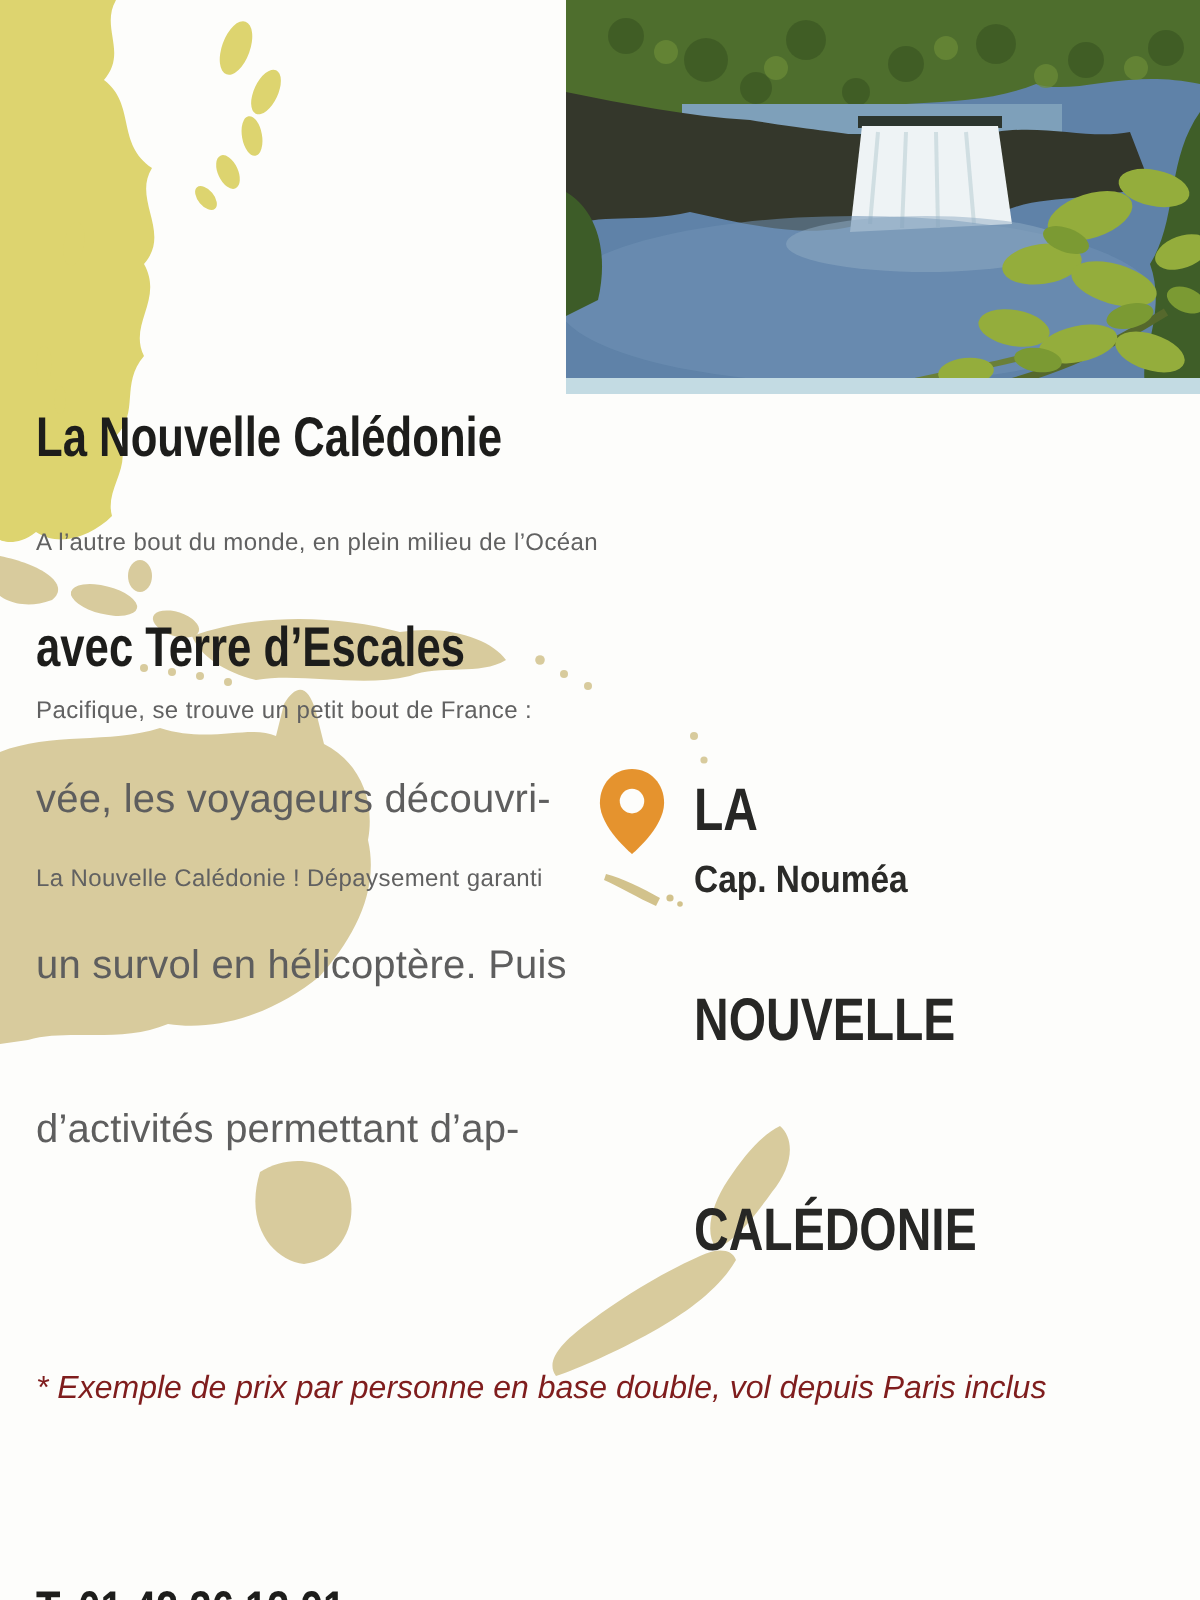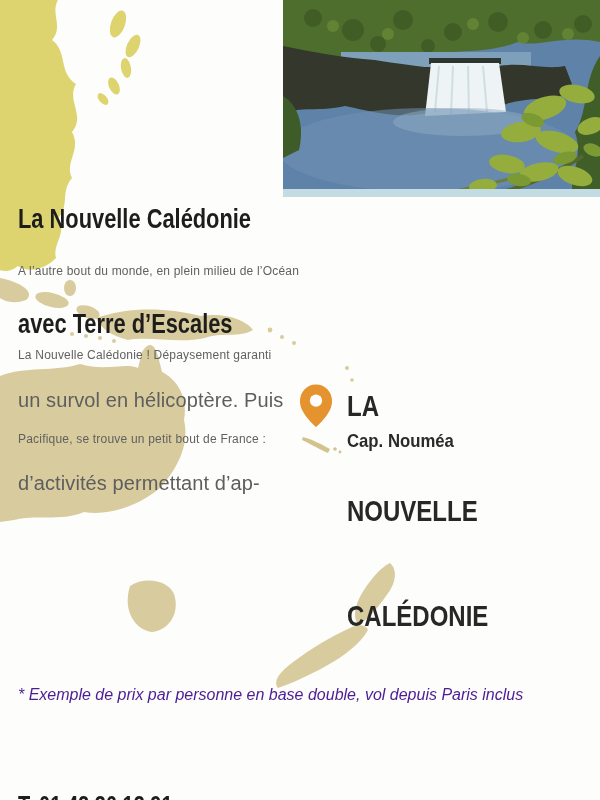--- a/index.html
+++ b/index.html
@@ -16,21 +16,21 @@
   }
   .intro{
     left:18px;top:201px;font-size:12px;line-height:28px;color:#616161;
     white-space:pre;letter-spacing:0.2px;
   }
   .bodytext{
     left:18px;top:332px;font-size:20px;line-height:27.5px;color:#5e5e5e;
     white-space:pre;letter-spacing:0.1px;
   }
   .footnote{
-    left:18px;top:686px;font-size:16px;font-style:italic;color:#4c1d95;white-space:pre;
+    left:18px;top:686px;font-size:16px;font-style:italic;color:#7f1d1d;white-space:pre;
   }
   .callout{
     left:347px;top:318px;font-size:30px;font-weight:bold;line-height:35px;
     color:#272725;transform:scaleX(0.8);transform-origin:0 0;white-space:pre;
   }
   .capital{
     left:347px;top:430px;font-size:19px;font-weight:bold;color:#2a2a28;
     transform:scaleX(0.88);transform-origin:0 0;white-space:pre;
   }
   .pin{position:absolute;left:299px;top:383px;width:34px;height:54px;z-index:5;}
@@ -150,41 +150,42 @@
     <rect x="0" y="189" width="317" height="8" fill="#c3dbe3"></rect>
   </svg>
 
   <div class="txt title">
     <div>La Nouvelle Calédonie</div>
     <div>avec Terre d’Escales</div>
   </div>
 
   <div class="txt intro">
     <div>A l’autre bout du monde, en plein milieu de l’Océan</div>
+    <div>Pacifique, se trouve un petit bout de France :</div>
     <div>La Nouvelle Calédonie ! Dépaysement garanti</div>
-    <div>Pacifique, se trouve un petit bout de France :</div>
   </div>
 
   <svg class="pin" viewBox="0 0 36 56">
     <path d="M18,1 C8,1 1,9 1,19 C1,32 18,46 18,46 C18,46 35,32 35,19 C35,9 28,1 18,1 Z" fill="#e5932e"></path>
     <circle cx="18" cy="18" r="6.5" fill="#fdfdfb"></circle>
   </svg>
   <svg class="nc-islands" viewBox="0 0 46 22">
     <path d="M2,3 C10,5 20,10 29,15 L27,19 C18,15 8,9 1,6 Z" fill="#d2c28c"></path>
     <circle cx="34" cy="15" r="1.8" fill="#d2c28c"></circle>
     <circle cx="39" cy="18" r="1.4" fill="#d2c28c"></circle>
   </svg>
   <div class="txt callout">
     <div>LA</div>
     <div>NOUVELLE</div>
     <div>CALÉDONIE</div>
   </div>
   <div class="txt capital">Cap. Nouméa</div>
 
   <div class="txt bodytext">
+    <div>vée, les voyageurs découvri-</div>
     <div>un survol en hélicoptère. Puis</div>
     <div>d’activités permettant d’ap-</div>
     
     
     
     
     
     
     
   </div>

